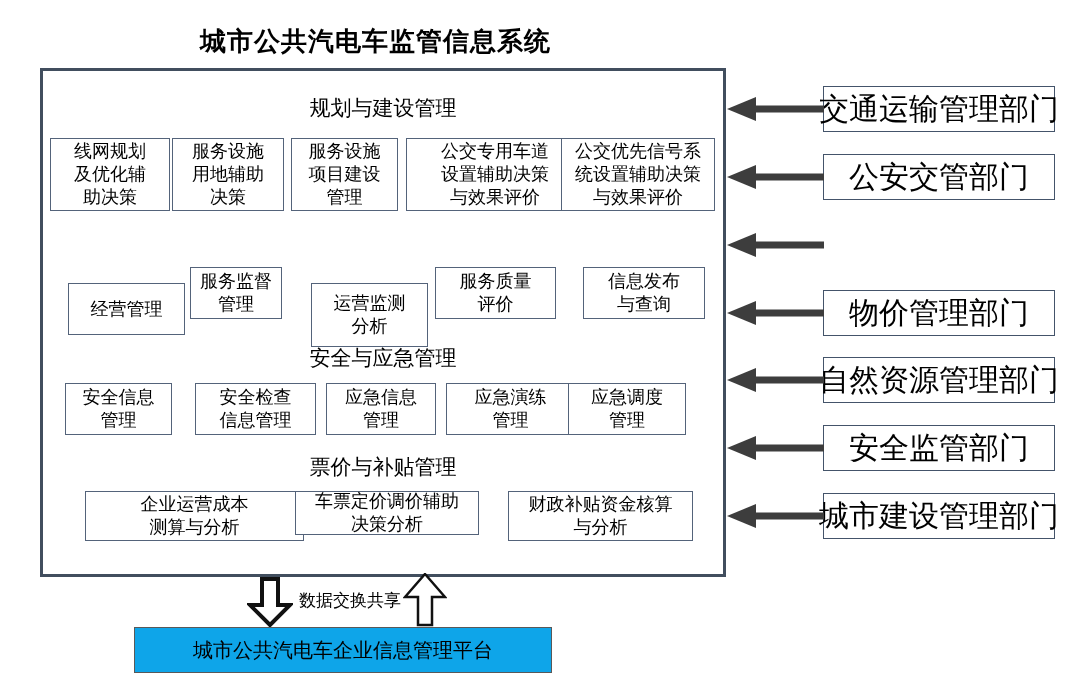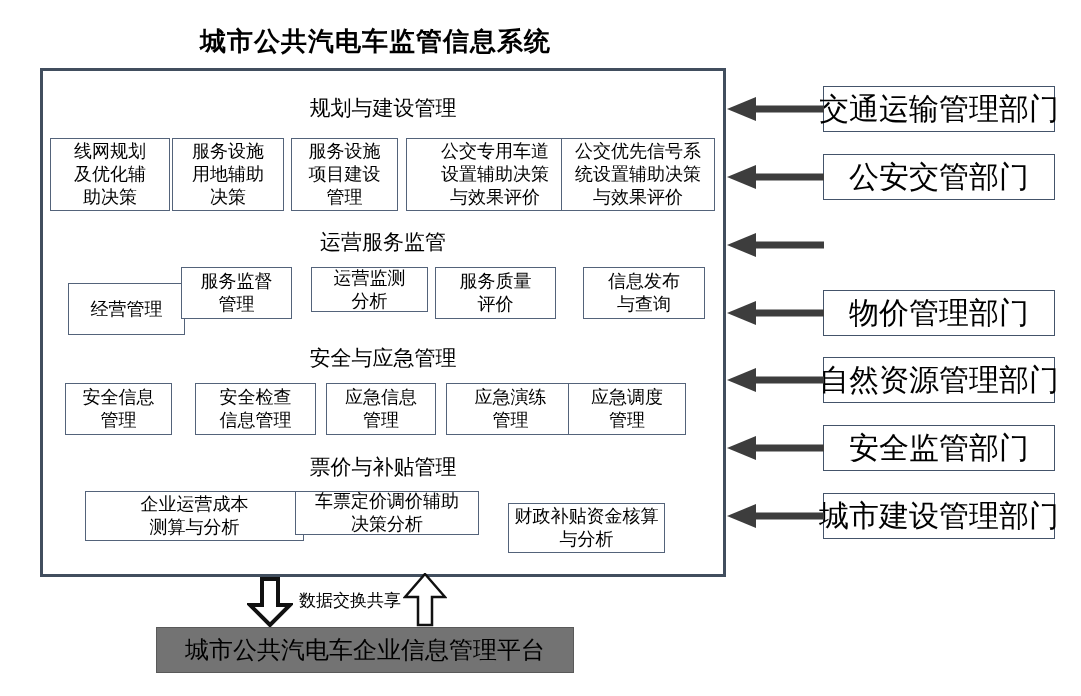--- a/index.html
+++ b/index.html
@@ -27,24 +27,24 @@
   .dept {
     position:absolute; left:823px; width:232px; height:46px;
     border:1.5px solid #44546A; box-sizing:border-box; background:#ffffff;
     display:flex; align-items:center; justify-content:center;
     font-size:30px; white-space:nowrap;
   }
   .h-arrow { position:absolute; left:727px; width:97px; height:26px; }
   .v-arrow { position:absolute; }
   .exchange-label { position:absolute; left:299px; top:589px; font-size:17px; }
   .platform {
-    position:absolute; left:156px; top:627px; width:418px; height:46px;
-    border:1.5px solid #595959; box-sizing:border-box; background:#737373;
+    position:absolute; left:134px; top:627px; width:418px; height:46px;
+    border:1.5px solid #595959; box-sizing:border-box; background:#0ea5e9;
     display:flex; align-items:center; justify-content:center;
-    font-size:24px; white-space:nowrap;
+    font-size:20px; white-space:nowrap;
   }
 </style>
 </head>
 <body>
 
 <div class="canvas">
 
   <div class="title">城市公共汽电车监管信息系统</div>
 
   <div class="main-box">
@@ -59,25 +59,24 @@
     <div class="mod" style="left:248px;top:67px;width:107px;height:73px">服务设施
 项目建设
 管理</div>
     <div class="mod" style="left:363px;top:67px;width:178px;height:73px">公交专用车道
 设置辅助决策
 与效果评价</div>
     <div class="mod" style="left:518px;top:67px;width:154px;height:73px">公交优先信号系
 统设置辅助决策
 与效果评价</div>
 
-    <div class="sec-h" style="top:160px">运营服务监管</div>
     <div class="mod" style="left:25px;top:212px;width:117px;height:52px">经营管理</div>
-    <div class="mod" style="left:138px;top:196px;width:111px;height:52px">服务监督
+    <div class="mod" style="left:147px;top:196px;width:92px;height:52px">服务监督
 管理</div>
-    <div class="mod" style="left:268px;top:196px;width:117px;height:45px">运营监测
+    <div class="mod" style="left:268px;top:212px;width:117px;height:64px">运营监测
 分析</div>
     <div class="mod" style="left:392px;top:196px;width:121px;height:52px">服务质量
 评价</div>
     <div class="mod" style="left:540px;top:196px;width:122px;height:52px">信息发布
 与查询</div>
 
     <div class="sec-h" style="top:276px">安全与应急管理</div>
     <div class="mod" style="left:22px;top:312px;width:107px;height:52px">安全信息
 管理</div>
     <div class="mod" style="left:152px;top:312px;width:121px;height:52px">安全检查
@@ -87,21 +86,21 @@
     <div class="mod" style="left:403px;top:312px;width:129px;height:52px">应急演练
 管理</div>
     <div class="mod" style="left:525px;top:312px;width:118px;height:52px">应急调度
 管理</div>
 
     <div class="sec-h" style="top:385px">票价与补贴管理</div>
     <div class="mod" style="left:42px;top:420px;width:219px;height:50px">企业运营成本
 测算与分析</div>
     <div class="mod" style="left:252px;top:420px;width:184px;height:44px">车票定价调价辅助
 决策分析</div>
-    <div class="mod" style="left:465px;top:432px;width:157px;height:50px">财政补贴资金核算
+    <div class="mod" style="left:465px;top:420px;width:185px;height:50px">财政补贴资金核算
 与分析</div>
   </div>
 
   <div class="dept" style="top:86px">交通运输管理部门</div>
   <div class="dept" style="top:154px">公安交管部门</div>
   <div class="dept" style="top:290px">物价管理部门</div>
   <div class="dept" style="top:357px">自然资源管理部门</div>
   <div class="dept" style="top:425px">安全监管部门</div>
   <div class="dept" style="top:493px">城市建设管理部门</div>
 

